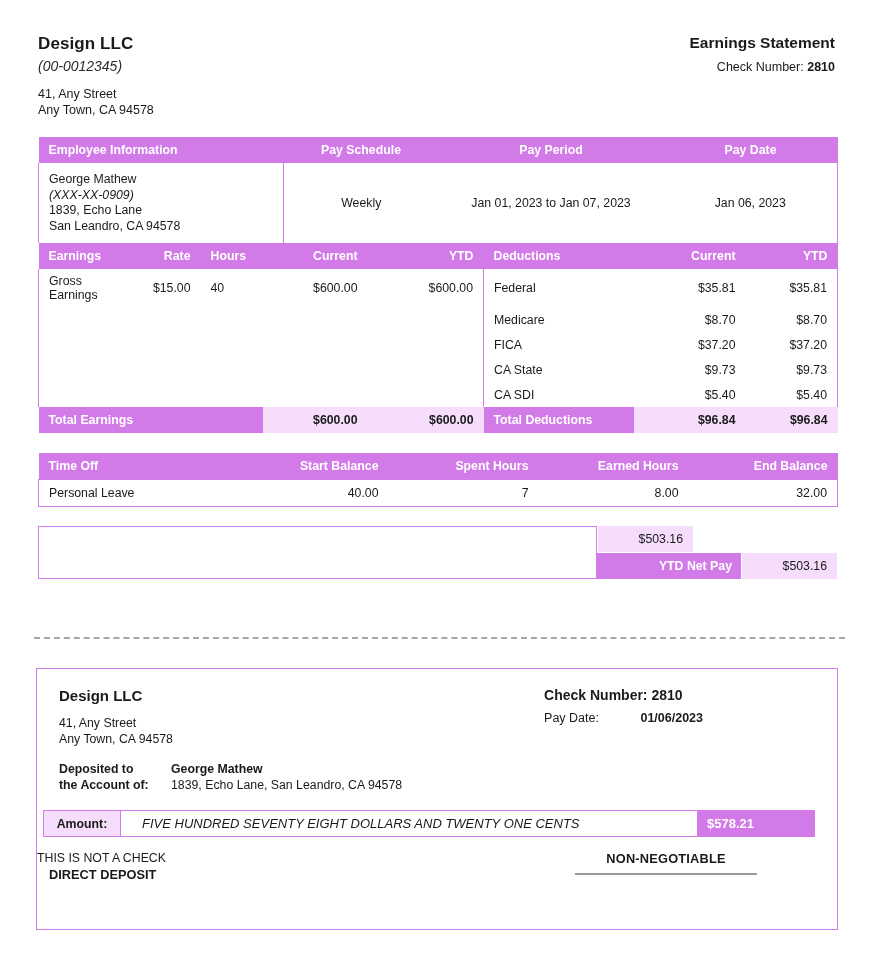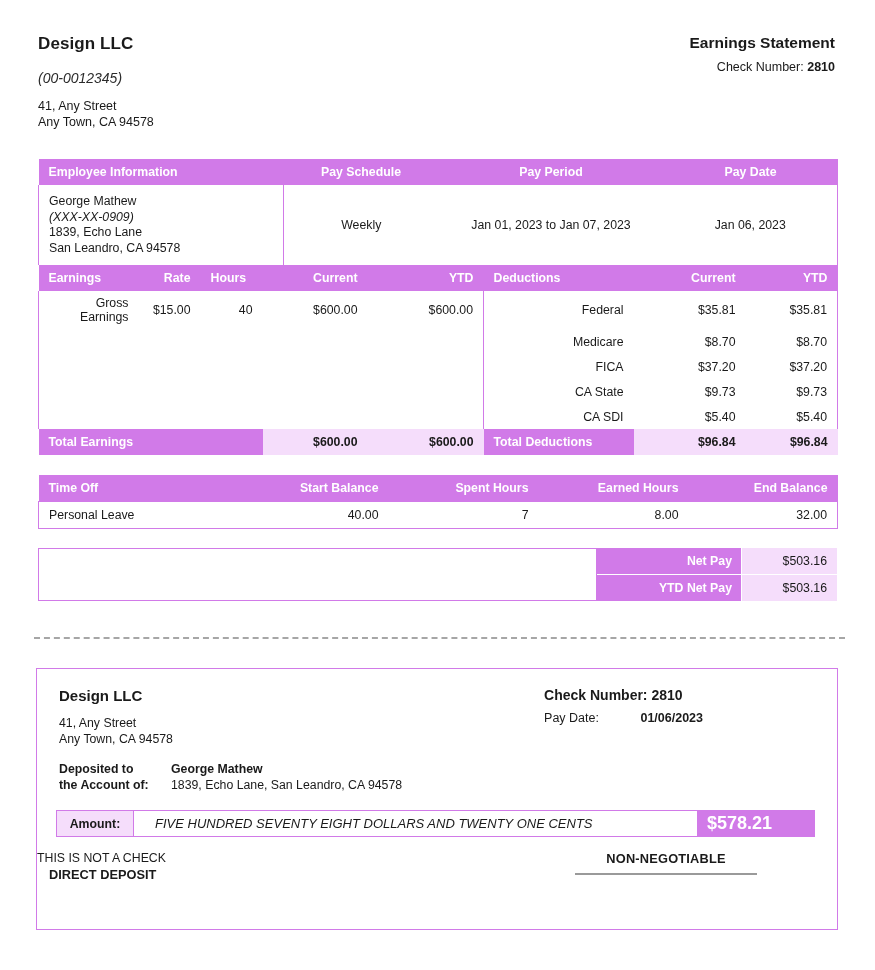--- a/index.html
+++ b/index.html
@@ -9,46 +9,46 @@
     background: #ffffff;
     font-family: "Liberation Sans", sans-serif;
     color: #1a1a1a;
   }
   .page { position: relative; width: 875px; height: 970px; padding: 0; }
 
   
   .top-header { display: flex; justify-content: space-between; align-items: flex-start;
                 padding: 34px 40px 0 38px; }
   .co-name { font-size: 17px; font-weight: bold; letter-spacing: .1px; }
-  .co-ein  { font-size: 14px; font-style: italic; color: #2b2b2b; margin-top: 16px; }
+  .co-ein  { font-size: 14px; font-style: italic; color: #2b2b2b; margin-top: 4px; }
   .co-addr { font-size: 12.5px; line-height: 16px; margin-top: 12px; color: #1a1a1a; }
   .stmt-title { font-size: 15.5px; font-weight: bold; text-align: right; }
   .stmt-check { font-size: 12.5px; text-align: right; margin-top: 8px; }
   .stmt-check b { font-weight: bold; }
 
   
   .block { margin: 0 38px; }
   table.grid { width: 799px; border-collapse: collapse; table-layout: fixed; }
   .hdr td { background: #d17ae8; color: #ffffff; font-size: 12.3px; font-weight: bold;
             padding: 6px 10px; white-space: nowrap; }
   .body td { font-size: 12.3px; padding: 5px 10px; color: #1a1a1a; }
   .ra { text-align: right; }
   .la { text-align: left; }
   .ca { text-align: center; }
 
   
-  .emp-wrap { margin-top: 29px; }
+  .emp-wrap { margin-top: 19px; }
   .emp-body td { vertical-align: middle; padding-top: 9px; padding-bottom: 9px; }
   .emp-lines { font-size: 12.3px; line-height: 15.5px; }
   .emp-lines .ssn { font-style: italic; }
   .sidebord { border-left: 1px solid #d17ae8; border-right: 1px solid #d17ae8; }
 
   
   .ed-wrap { margin-top: 0; }
-  .ed-body td { height: 25px; text-align: right; }
+  .ed-body td { height: 25px; }
   .midline { border-left: 1px solid #d17ae8; }
   .totrow td { font-size: 12.3px; font-weight: bold; padding: 6px 10px; }
   .tot-lbl { background: #d17ae8; color: #ffffff; }
   .tot-val { background: #f5ddfb; color: #1a1a1a; font-weight: normal; }
 
   
   .to-wrap { margin-top: 20px; }
   .to-body td { padding: 6px 10px; font-size: 12.3px; }
   .to-body { border: 1px solid #d17ae8; margin-left: 24px; }
 
@@ -75,27 +75,27 @@
   .stub-co { font-size: 15px; font-weight: bold; }
   .stub-addr { font-size: 12.3px; line-height: 16px; margin-top: 11px; }
   .stub-chk { font-size: 14px; font-weight: bold; }
   .stub-pd  { font-size: 12.5px; margin-top: 8px; }
   .stub-pd b { font-weight: bold; padding-left: 38px; }
   .dep-row { display: flex; padding: 14px 0 0 22px; }
   .dep-lbl { font-size: 12.3px; font-weight: bold; line-height: 16px; width: 104px; }
   .dep-val { font-size: 12.3px; line-height: 16px; margin-left: 8px; }
   .dep-val .nm { font-weight: bold; }
 
-  .amt-row { display: flex; margin: 17px 22px 0 19px; height: 27px; }
+  .amt-row { display: flex; margin: 17px 22px 0 6px; height: 27px; }
   .amt-lbl { width: 78px; background: #f5ddfb; border: 1px solid #d17ae8;
              font-size: 12.3px; font-weight: bold; display: flex; align-items: center;
              justify-content: center; }
   .amt-words { flex: 1; border-top: 1px solid #d17ae8; border-bottom: 1px solid #d17ae8;
                font-size: 13px; display: flex; align-items: center; padding-left: 21px; font-style: italic; }
-  .amt-num { width: 118px; background: #d17ae8; color: #fff; font-size: 18px;
+  .amt-num { width: 118px; background: #d17ae8; color: #fff; font-size: 13px;
              font-weight: bold; display: flex; align-items: center; padding-left: 10px; }
 
   .foot { display: flex; justify-content: space-between; padding: 14px 0 0 0; }
   .foot-left { }
   .notcheck { font-size: 12.3px; }
   .directdep { font-size: 12.8px; font-weight: bold; margin-left: 12px; margin-top: 2px; }
   .foot-right { margin-right: 80px; text-align: center; }
   .nonneg { font-size: 12.8px; font-weight: bold; letter-spacing: .2px; }
   .sigline { border-bottom: 2px solid #9a9a9a; width: 182px; margin-top: 7px; }
 </style>
@@ -270,21 +270,20 @@
         <td class="ra" style="border-right:1px solid #d17ae8">32.00</td>
       </tr>
     </tbody>
       </table>
   </div>
 
   <div class="block np-wrap">
     <div class="np-empty"></div>
     <div class="np-right">
       <div class="np-row">
-        <div class="np-lbl">Net Pay</div>
         <div class="np-val">$503.16</div>
       </div>
       <div class="np-row">
         <div class="np-lbl">YTD Net Pay</div>
         <div class="np-val">$503.16</div>
       </div>
     </div>
   </div>
 
   <div class="divider"></div>

